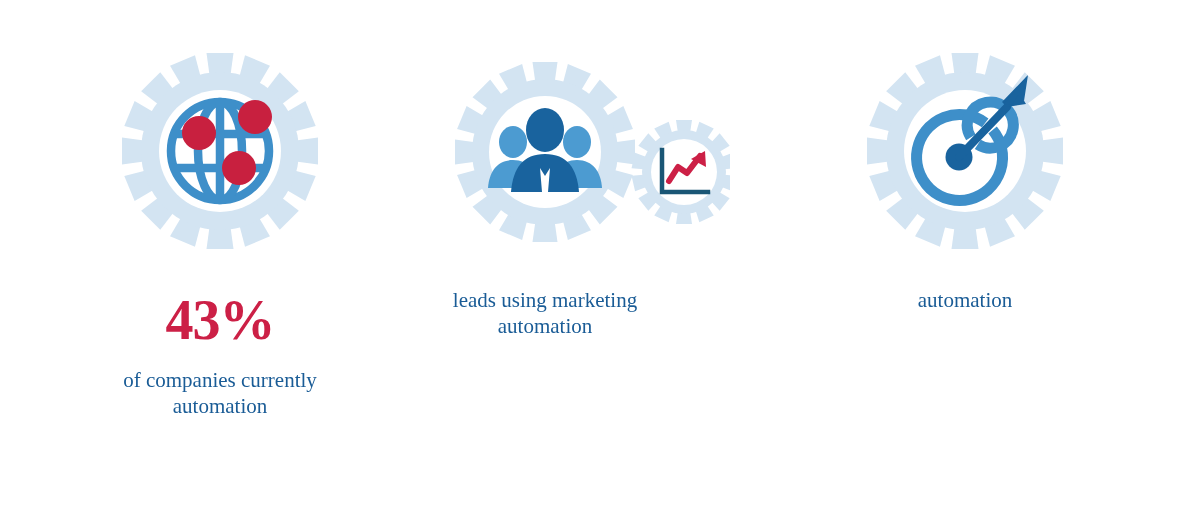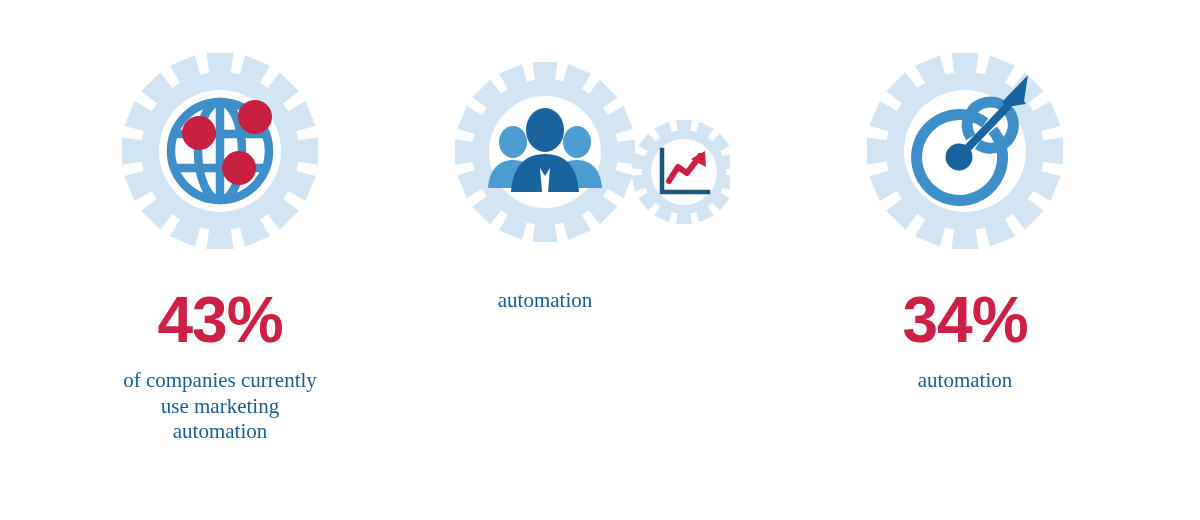--- a/index.html
+++ b/index.html
@@ -52,23 +52,23 @@
     position: absolute;
     top: 280px;
     left: 0;
     width: 370px;
     text-align: center;
   }
 
   .big-number {
     display: block;
     color: #CC2046;
-    font-family: Liberation Sans, sans-serif;
+    font-family: Liberation Serif, serif;
     font-weight: bold;
-    font-size: 64px;
+    font-size: 56px;
     line-height: 80px;
     letter-spacing: -1px;
     margin: 0;
     padding: 0;
     white-space: nowrap;
   }
 
   .caption {
     display: block;
     color: #1A5C96;
@@ -163,21 +163,20 @@
         <circle cx="164" cy="98" r="17" fill="#C8203F"></circle>
         <circle cx="220" cy="82" r="17" fill="#C8203F"></circle>
         <circle cx="204" cy="133" r="17" fill="#C8203F"></circle>
       </svg>
     </div>
 
     <div class="text-stage">
       <span class="big-number">43%</span>
       <span class="caption">
         <span class="caption-line">of companies currently</span>
-        <span class="caption-line">use marketing</span>
         <span class="caption-line">automation</span>
       </span>
     </div>
   </div>
 
   <div class="stat-column" id="col-1">
 
     <div class="icon-stage">
       <svg width="370" height="235" viewBox="0 0 370 235" xmlns="http://www.w3.org/2000/svg">
 
@@ -308,20 +307,21 @@
             <path d="M 0 2 C -22 2 -32 16 -34 40 L 34 40 C 32 16 22 2 0 2 Z"></path>
           </g>
 
           <path d="M -5 16 L 0 24 L 5 16 L 3 40 L -3 40 Z" fill="#FFFFFF"></path>
         </g>
       </svg>
     </div>
 
     <div class="text-stage">
       <span class="caption">
+        <span class="caption-line">leads using marketing</span>
         <span class="caption-line">automation</span>
       </span>
     </div>
   </div>
 
   <div class="stat-column" id="col-2">
 
     <div class="icon-stage">
       <svg width="370" height="235" viewBox="0 0 370 235" xmlns="http://www.w3.org/2000/svg">
 
@@ -391,20 +391,19 @@
           <path d="M 222 67 L 247 41 L 243 64 L 246 69 L 227 72 Z" fill="#19639E"></path>
           <path d="M 236 52 L 247 41 L 243 64 Z" fill="#FFFFFF" opacity="0"></path>
         </g>
         <g fill="#19639E">
           <path d="M 224 69 L 248 40 L 244 66 L 238 60 L 232 70 Z"></path>
         </g>
       </svg>
     </div>
 
     <div class="text-stage">
-      <span class="big-number">34%</span>
       <span class="caption">
         <span class="caption-line">automation</span>
       </span>
     </div>
   </div>
 
 </div>
 
 </body></html>

